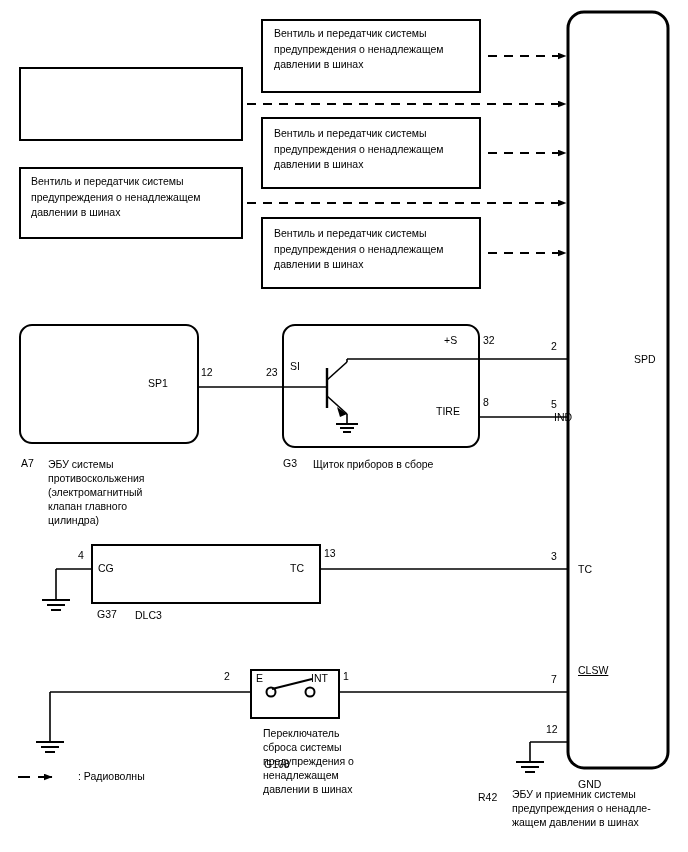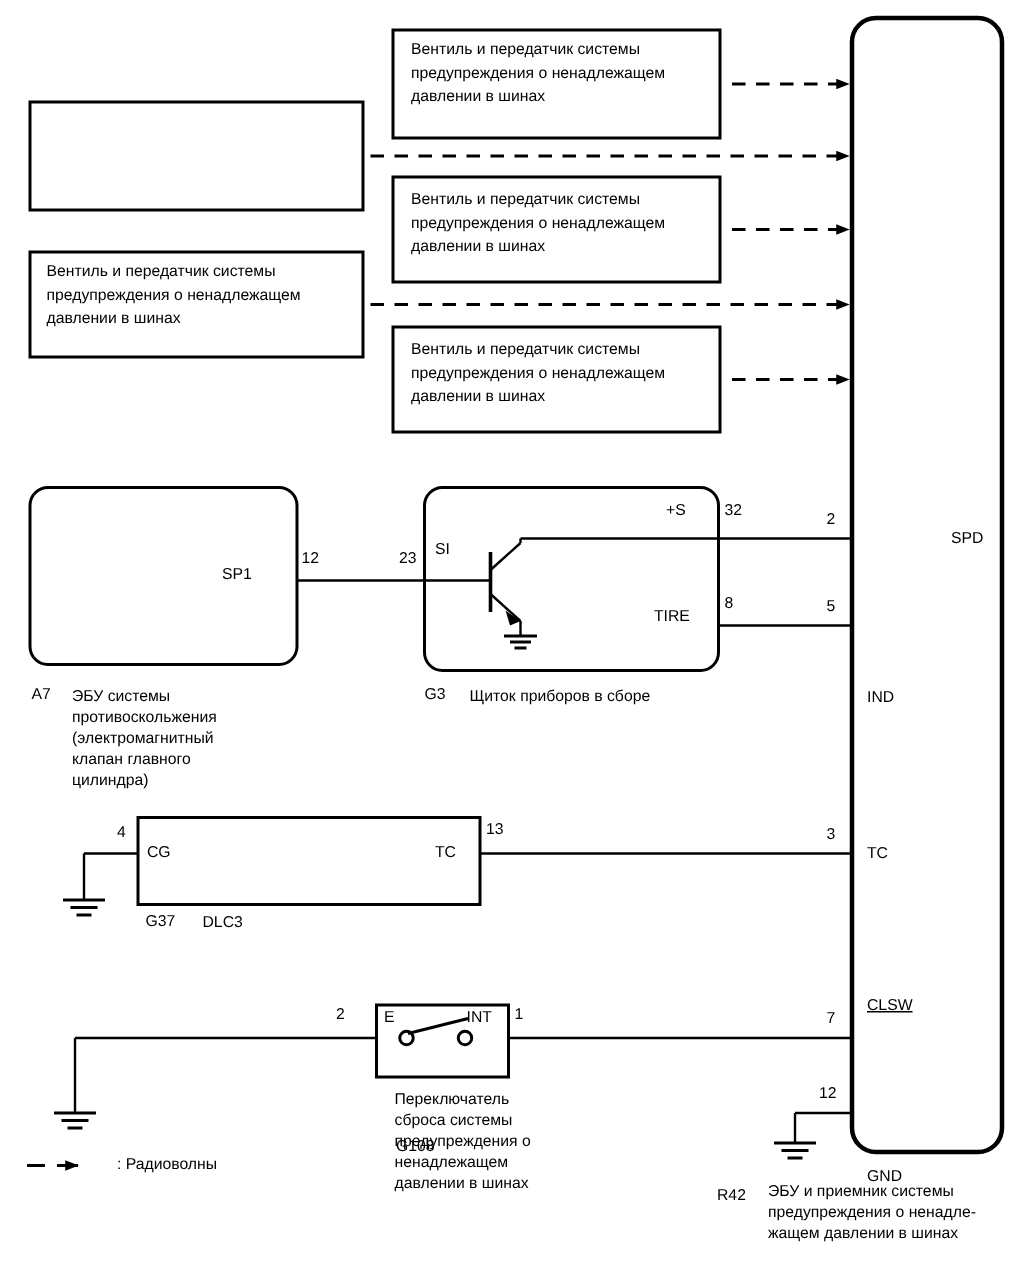--- a/index.html
+++ b/index.html
@@ -161,21 +161,21 @@
 предупреждения о ненадлежащем
 давлении в шинах</div>
 
   <div class="pinnum" style="left:551px; top:340px;">2</div>
   <div class="pinnum" style="left:551px; top:398px;">5</div>
   <div class="pinnum" style="left:551px; top:550px;">3</div>
   <div class="pinnum" style="left:551px; top:673px;">7</div>
   <div class="pinnum" style="left:546px; top:723px;">12</div>
 
   <div class="termlbl" style="left:606px; top:353px;margin-left:28px;">SPD</div>
-  <div class="termlbl" style="left:578px; top:411px;margin-top:48px;">IND</div>
+  <div class="termlbl" style="left:554px; top:411px;">IND</div>
   <div class="termlbl" style="left:578px; top:563px;">TC</div>
   <div class="termlbl" style="left:578px; top:664px;text-decoration:underline;">CLSW</div>
   <div class="termlbl" style="left:578px; top:736px;margin-top:42px;">GND</div>
 
   <div class="comp-code" style="left:478px; top:791px;">R42</div>
   <div class="comp-desc" style="left:512px; top:787px; width:180px;">ЭБУ и приемник системы
 предупреждения о ненадле-
 жащем давлении в шинах</div>
 
   <div class="termlbl" style="left:148px; top:377px;">SP1</div>

